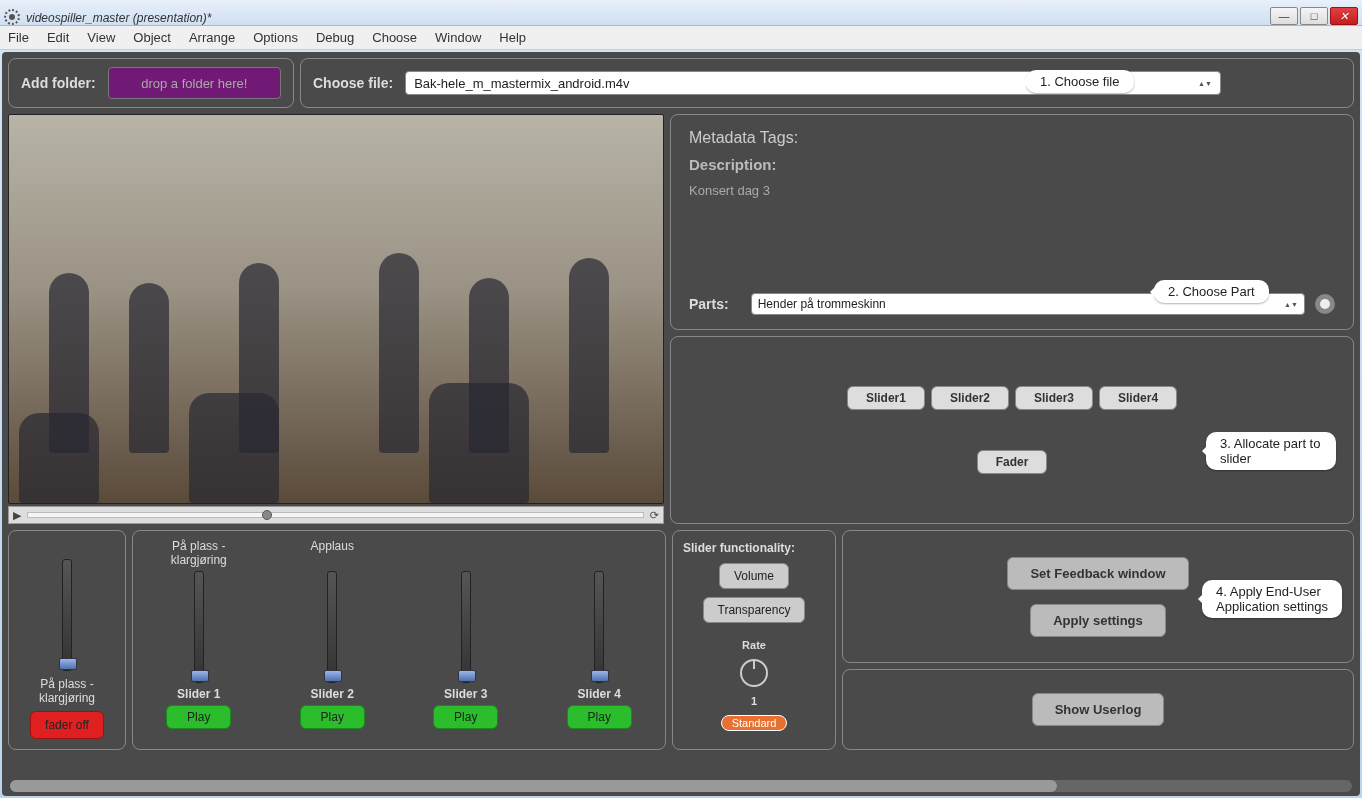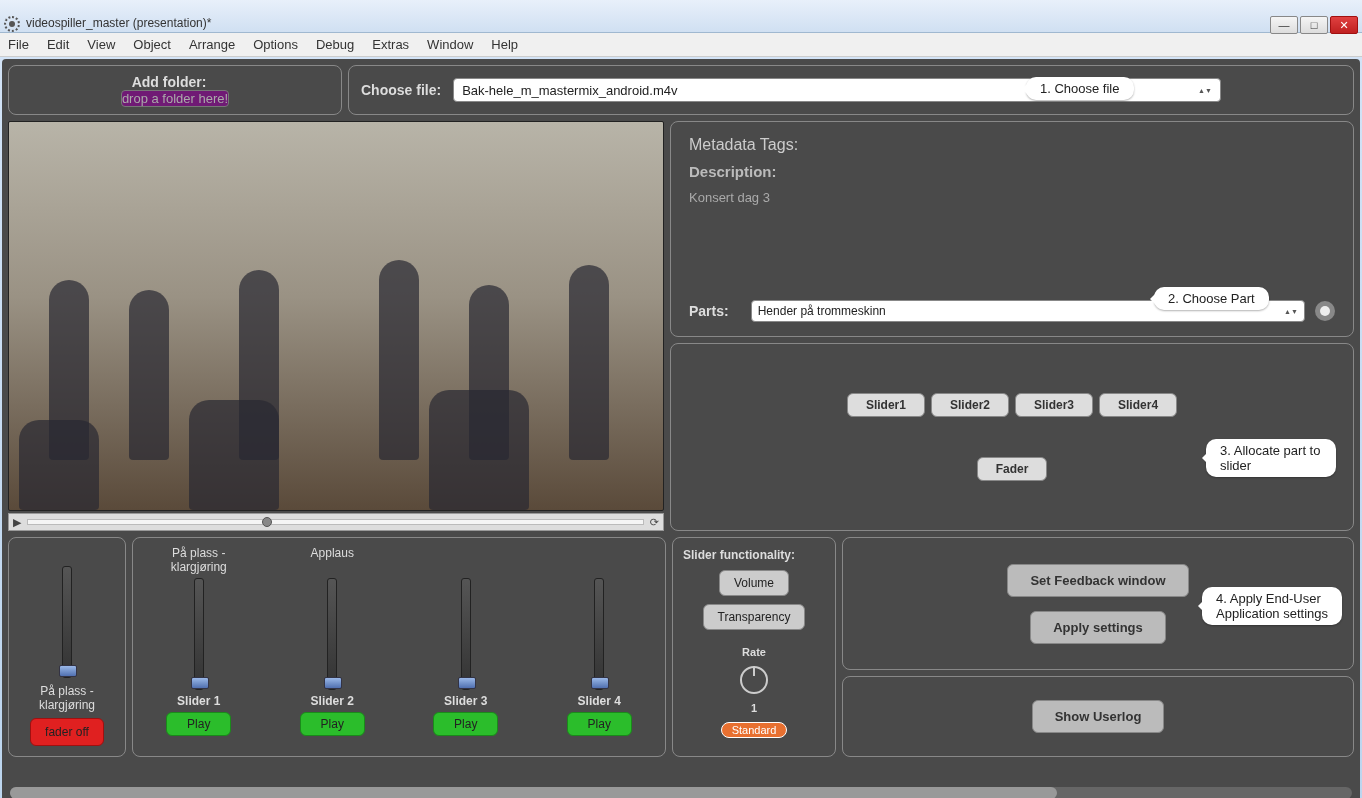--- a/index.html
+++ b/index.html
@@ -1,37 +1,37 @@
 <!DOCTYPE html>
 <html><head>
 <meta charset="utf-8">
 <style>
 * { box-sizing: border-box; margin: 0; padding: 0; font-family: Arial, sans-serif; }
 body { background: linear-gradient(#d4e4f7, #bcd5ee); width: 1362px; height: 798px; overflow: hidden; }
 
 
-.titlebar { height: 26px; background: linear-gradient(#e8f0fa, #d0e0f2); display: flex; align-items: flex-start; padding: 16px 4px; border-bottom: 1px solid #a0b8d0; }
+.titlebar { height: 26px; background: linear-gradient(#e8f0fa, #d0e0f2); display: flex; align-items: flex-end; padding: 0 4px; border-bottom: 1px solid #a0b8d0; font-style: italic; }
 .titlebar .app-icon { width: 16px; height: 16px; border-radius: 50%; border: 2px dotted #555; margin-right: 6px; position: relative; }
 .titlebar .app-icon::after { content:''; position:absolute; top:3px;left:3px;width:6px;height:6px;background:#555;border-radius:50%; }
 .titlebar .title { font-size: 12px; color: #333; flex: 1; }
 .titlebar .win-btns { display: flex; gap: 2px; }
 .titlebar .win-btn { width: 28px; height: 18px; border: 1px solid #888; background: linear-gradient(#f5f5f5,#ddd); display:flex;align-items:center;justify-content:center;font-size:11px;color:#333;border-radius:2px; }
 .titlebar .win-btn.close { background: linear-gradient(#e04040,#c02020); color:#fff; border-color:#a01010;}
 
 
 .menubar { height: 24px; background: #f0f0f0; display: flex; align-items: center; padding: 0 8px; gap: 18px; font-size: 13px; color: #333; border-bottom:1px solid #ccc; }
 .menubar span { cursor: default; }
 
 
 .main { background: #4a4a4a; margin: 2px; border-radius: 4px; padding: 6px; height: 744px; position: relative; }
 
 
 .top-row { display: flex; gap: 6px; height: 50px; margin-bottom: 6px; }
 .panel { background: #4a4a4a; border: 1px solid #888; border-radius: 8px; padding: 8px 12px; display:flex; align-items:center; }
-.add-folder { width: 334px; flex-direction: column; }
+.add-folder { width: 286px; }
 .choose-file-panel { flex: 1; }
 .label { color: #ddd; font-weight: bold; font-size: 14px; margin-right: 12px; }
 .drop-zone { flex:1; height: 32px; border: 1px solid #777; border-radius: 4px; display:flex;align-items:center;justify-content:center;color:#aaa;font-size:13px;background:#701a75; }
 .file-select { flex:1; height: 24px; background:#fff; border:1px solid #888; border-radius:4px; padding:0 8px; display:flex;align-items:center;justify-content:space-between;font-size:13px;color:#222; margin-right:120px; }
 .stepper { width:14px; display:flex;flex-direction:column;gap:1px; font-size:7px;color:#555; }
 .callout { position: absolute; background:#fff; border-radius: 10px; padding: 4px 14px; font-size: 13px; color:#222; box-shadow:0 1px 2px rgba(0,0,0,0.3); white-space:nowrap; }
 .callout::before { content:''; position:absolute; left:-10px; top:50%; transform:translateY(-50%); border:6px solid transparent; border-right-color:#fff; }
 
 
 .content-row { display: flex; gap: 6px; height: 410px; }
@@ -103,21 +103,21 @@
 </div>
 
 <div class="menubar">
   <span>File</span>
   <span>Edit</span>
   <span>View</span>
   <span>Object</span>
   <span>Arrange</span>
   <span>Options</span>
   <span>Debug</span>
-  <span>Extras</span>
+  <span>Choose</span>
   <span>Window</span>
   <span>Help</span>
 </div>
 
 <div class="main">
 
   <div class="top-row">
     <div class="panel add-folder">
       <span class="label">Add folder:</span>
       <div class="drop-zone">drop a folder here!</div>

